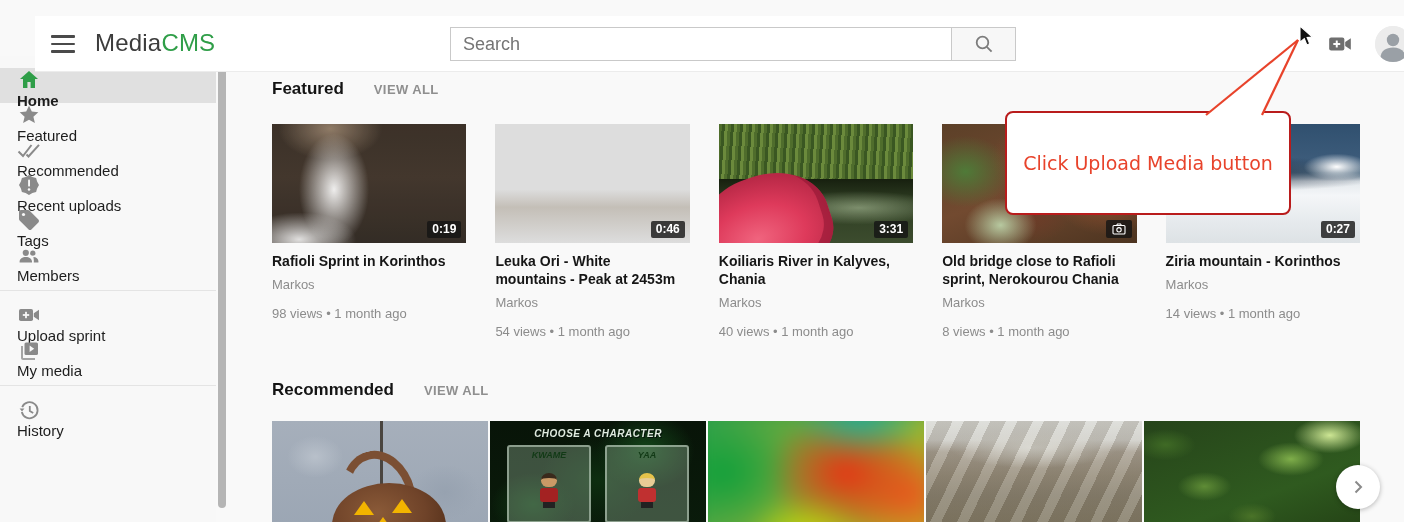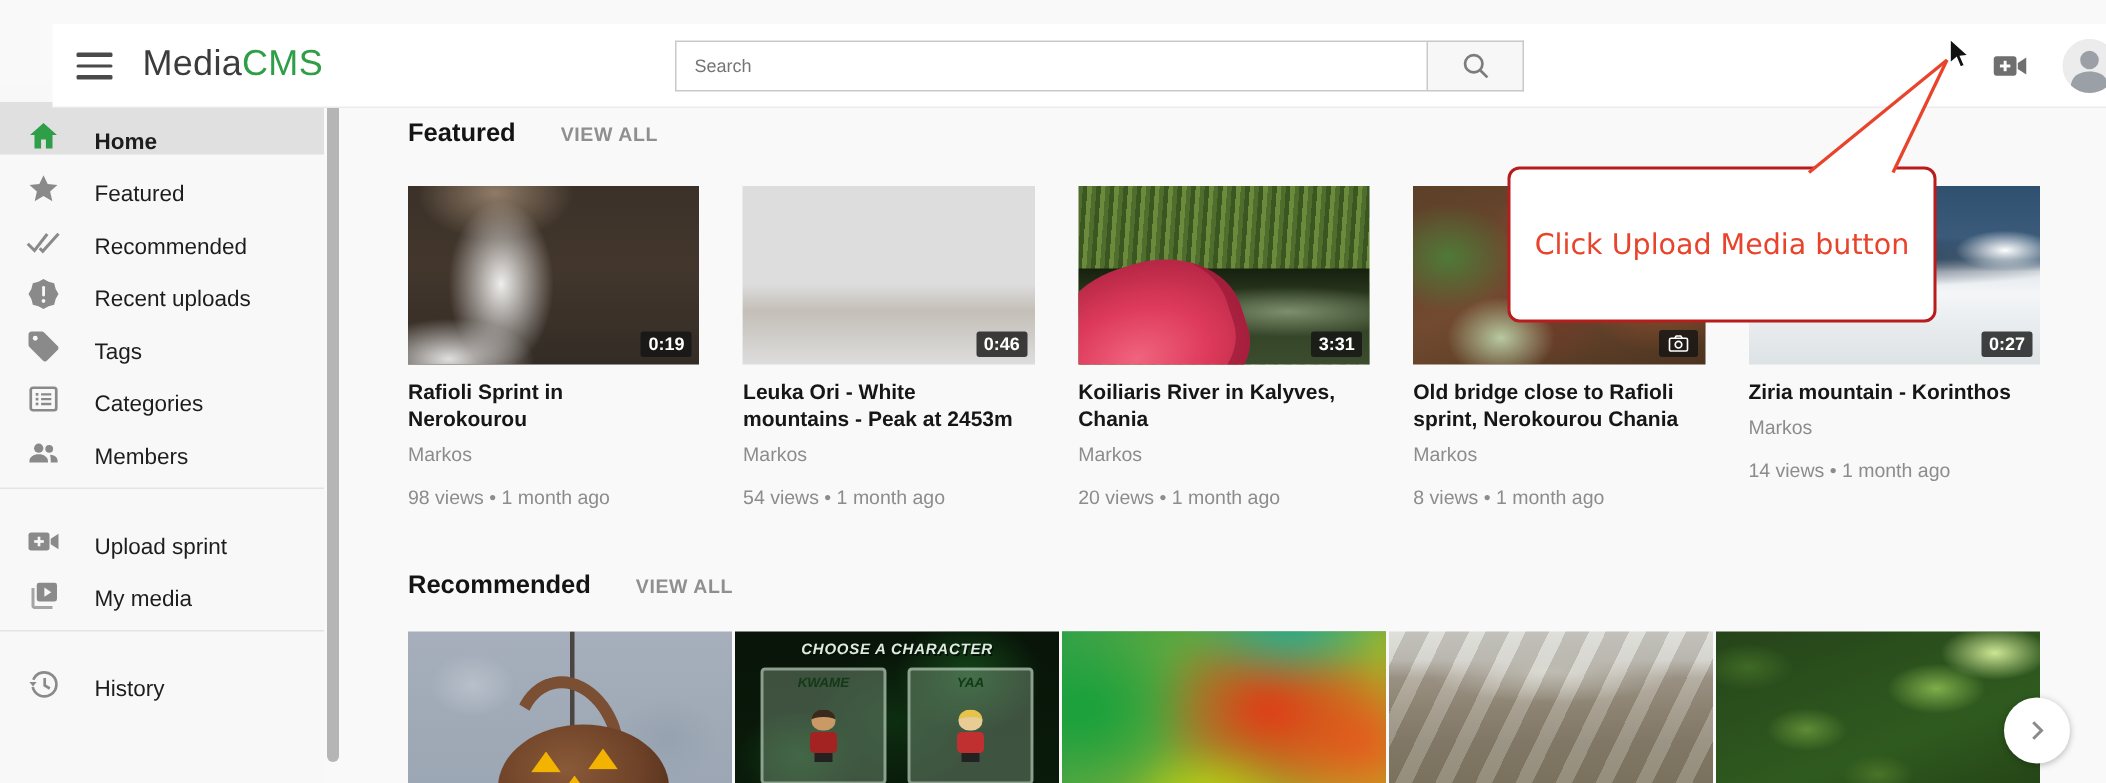--- a/index.html
+++ b/index.html
@@ -10,34 +10,34 @@
   
   .topbar { position:absolute; left:0; top:16px; width:1404px; height:56px; background:#fff;
             border-bottom:1px solid #ececec; z-index:20;margin-left:35px; }
   .hamburger { position:absolute; left:14px; top:16px; width:28px; height:24px; cursor:pointer;
                display:flex; flex-direction:column; justify-content:center; gap:5px; padding:0 2px; }
   .hamburger span { display:block; height:2.4px; background:#4a4a4a; border-radius:1px; }
   .logo { position:absolute; left:60px; top:13px; font-size:24px; letter-spacing:.2px; cursor:pointer; }
   .logo .lm { color:#3c3c3c; } .logo .lc { color:#2f9e48; }
   .search-wrap { position:absolute; left:415px; top:11px; height:34px; display:flex; }
   .search-input { width:502px; height:34px; border:1px solid #c9c9c9; background:#fff;
-                  font-size:12px; color:#444; padding:0 12px; outline:none;
+                  font-size:18px; color:#444; padding:0 12px; outline:none;
                   font-family:"Liberation Sans", sans-serif; }
   .search-input::placeholder { color:#757575; }
   .search-btn { width:64px; height:34px; border:1px solid #c9c9c9; border-left:none; background:#f7f7f7;
                 display:flex; align-items:center; justify-content:center; cursor:pointer; }
   .upload-top { position:absolute; left:1291px; top:16px; width:28px; height:24px; cursor:pointer;
                 display:flex; align-items:center; justify-content:center; }
   .avatar { position:absolute; left:1340px; top:10px; width:36px; height:36px; border-radius:50%;
             overflow:hidden; cursor:pointer; background:#ececec; }
 
   
   .sidebar { position:absolute; left:0; top:56px; bottom:0; width:216px; background:#f8f8f8;
              padding-top:12px; z-index:5; }
-  .side-item { height:35px; display:flex; align-items:flex-end; padding-left:17px; cursor:pointer; }
+  .side-item { height:35px; display:flex; align-items:flex-start; padding-left:17px; cursor:pointer;flex-direction:column; }
   .side-item.active { background:#e0e0e0; }
   .side-item .sicon { width:24px; height:24px; margin-right:22px; display:flex;
                       align-items:center; justify-content:center; flex:none; }
   .side-item .slabel { font-size:15px; color:#1d1d1d; }
   .side-item.active .slabel { font-weight:bold; }
   .side-divider { height:1px; background:#e4e4e4; margin:12px 0; }
   .side-scrollbar { position:absolute; left:218px; top:56px; bottom:0; width:8px; z-index:6; }
   .side-scroll-thumb { position:absolute; left:0; top:2px; width:8px; height:450px;
                        background:#b5b5b5; border-radius:4px; cursor:grab; }
 
@@ -241,34 +241,20 @@
       <span class="sicon">
         <svg width="24" height="24" viewBox="0 0 24 24">
           <path d="M21.4,11.6 l-9,-9 C12,2.2 11.5,2 11,2 L4,2 C2.9,2 2,2.9 2,4 l0,7 c0,0.5 0.2,1 0.6,1.4 l9,9 c0.8,0.8 2,0.8 2.8,0 l7,-7 c0.8,-0.8 0.8,-2 0,-2.8 Z" fill="#8a8a8a"></path>
           <circle cx="6.5" cy="6.5" r="1.6" fill="#f8f8f8"></circle>
         </svg>
       </span>
       <span class="slabel">Tags</span>
     </div>
     <div class="side-item">
       <span class="sicon">
-        <svg width="24" height="24" viewBox="0 0 24 24" fill="none">
-          <rect x="3.5" y="4.5" width="17" height="15" rx="1.5" stroke="#8a8a8a" stroke-width="1.8"></rect>
-          <rect x="6.8" y="8" width="1.8" height="1.8" fill="#8a8a8a"></rect>
-          <rect x="6.8" y="11.2" width="1.8" height="1.8" fill="#8a8a8a"></rect>
-          <rect x="6.8" y="14.4" width="1.8" height="1.8" fill="#8a8a8a"></rect>
-          <line x1="10.4" y1="8.9" x2="17.2" y2="8.9" stroke="#8a8a8a" stroke-width="1.6"></line>
-          <line x1="10.4" y1="12.1" x2="17.2" y2="12.1" stroke="#8a8a8a" stroke-width="1.6"></line>
-          <line x1="10.4" y1="15.3" x2="17.2" y2="15.3" stroke="#8a8a8a" stroke-width="1.6"></line>
-        </svg>
-      </span>
-      <span class="slabel">Categories</span>
-    </div>
-    <div class="side-item">
-      <span class="sicon">
         <svg width="24" height="24" viewBox="0 0 24 24" fill="#8a8a8a">
           <circle cx="8.8" cy="9.8" r="3.1"></circle>
             <circle cx="15.8" cy="10.2" r="2.6"></circle>
           <path d="M2.6,18.6 c0,-2.9 2.8,-4.7 6.2,-4.7 s6.2,1.8 6.2,4.7 l0,0.8 l-12.4,0 Z"></path>
           <path d="M16.4,14.1 c2.8,0.1 5,1.6 5,4 l0,1.3 l-4.6,0 c0.2,-2 -0.2,-3.9 -0.4,-5.3 Z"></path>
         </svg>
       </span>
       <span class="slabel">Members</span>
     </div>
 
@@ -318,21 +304,21 @@
     <span class="view-all">VIEW ALL</span>
   </div>
 
   <div class="card-row" style="top:124px;gap:29px;">
 
     <div class="card">
       <div class="thumb tf1">
         <span class="dur">0:19</span>
       </div>
       <div class="card-info">
-        <div class="card-title">Rafioli Sprint in Nerokourou</div>
+        <div class="card-title">Rafioli Sprint in Korinthos</div>
         <div class="card-author">Markos</div>
         <div class="card-meta">98 views • 1 month ago</div>
       </div>
     </div>
 
     <div class="card">
       <div class="thumb tf2">
         <div class="tf2b"></div>
         <span class="dur">0:46</span>
       </div>
@@ -345,21 +331,21 @@
 
     <div class="card">
       <div class="thumb tf3">
         <div class="water"></div>
         <div class="kayak"></div>
         <span class="dur">3:31</span>
       </div>
       <div class="card-info">
         <div class="card-title">Koiliaris River in Kalyves, Chania</div>
         <div class="card-author">Markos</div>
-        <div class="card-meta">20 views • 1 month ago</div>
+        <div class="card-meta">40 views • 1 month ago</div>
       </div>
     </div>
 
     <div class="card">
       <div class="thumb tf4">
         <span class="cam-badge">
           <svg width="14" height="12" viewBox="0 0 14 12" fill="none" stroke="#fff" stroke-width="1.1">
             <rect x="1" y="2.5" width="12" height="8.5" rx="1"></rect>
             <path d="M4.5,2.5 L5.5,1 L8.5,1 L9.5,2.5"></path>
             <circle cx="7" cy="6.8" r="2.2"></circle>

